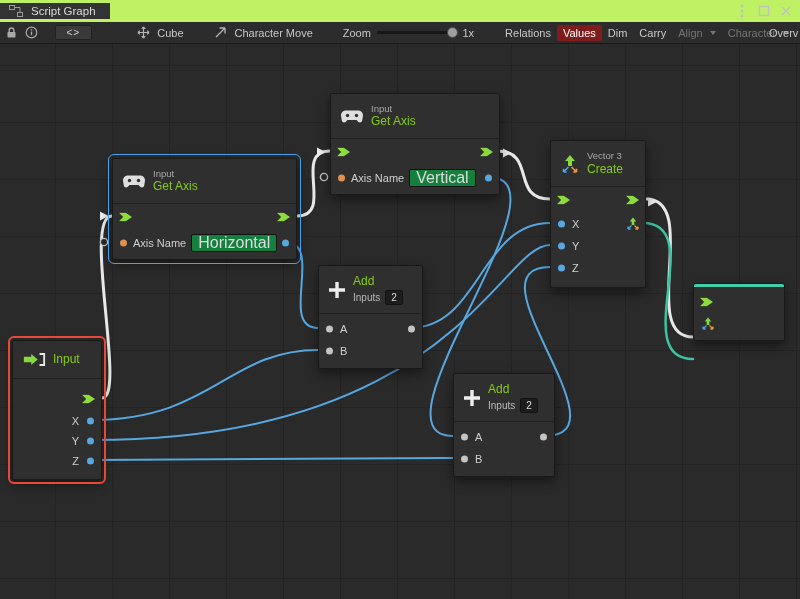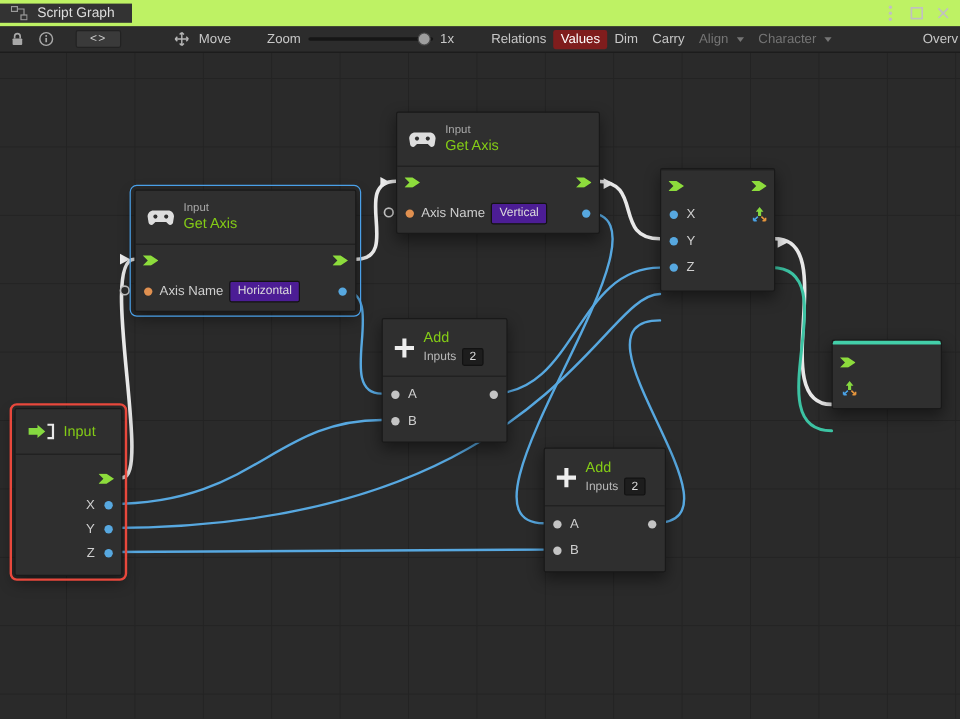--- a/index.html
+++ b/index.html
@@ -43,21 +43,21 @@
   .row{position:relative;display:flex;align-items:center}
   .dot{position:absolute;width:7px;height:7px;border-radius:50%;top:50%;transform:translateY(-50%)}
   .dot.l{left:7px}.dot.r{right:7px}
   .dot.blue{background:var(--value-blue,#57a8e0)}
   .dot.orange{background:var(--string-orange,#e09050)}
   .dot.gray{background:#c4c4c4}
   .farrow{position:absolute;width:13px;height:11px;top:50%;transform:translateY(-50%);background:var(--flow-green,#8ddc3c);
     clip-path:polygon(0 12%,52% 12%,100% 50%,52% 88%,0 88%,32% 50%)}
   .farrow.l{left:6px}.farrow.r{right:6px}
   .plabel{color:#cfcfcf}
-  .field{background:#4c1d95;border:1px solid #121212;border-radius:2px;color:#dcdcdc;padding:1px 6px;font-size:10px;line-height:14px}
+  .field{background:#15803d;border:1px solid #121212;border-radius:2px;color:#dcdcdc;padding:1px 6px;font-size:16px;line-height:14px}
   .mini-field{background:#1d1d1d;border:1px solid #121212;border-radius:2px;color:#dcdcdc;padding:0 5px;font-size:10px;line-height:13px}
   .mini-vec{position:absolute;right:5px;top:50%;transform:translateY(-50%);width:14px;height:14px}
 
   .getaxis{padding-bottom:3px}
   .getaxis .node-header{height:44px}
   .getaxis .flow-row{height:26px}
   .getaxis .value-row{height:26px;padding-left:20px}
   .getaxis .field{margin-left:5px}
 
   .addnode .node-header{height:47px}
@@ -131,21 +131,29 @@
       </svg>
   </span>
   <span class="codebox" style="margin-left:16px">&lt;&gt;</span>
 
   <span class="tbtn" style="margin-left:36px">
     <span class="ticon">
       <svg width="13" height="13" viewBox="0 0 13 13" stroke="#b5b5b5" fill="none" stroke-width="1.2">
           <path d="M6.5 1 V12 M1 6.5 H12 M6.5 1 L4.7 2.8 M6.5 1 L8.3 2.8 M1 6.5 L2.8 4.7 M1 6.5 L2.8 8.3 M12 6.5 L10.2 4.7 M12 6.5 L10.2 8.3 M6.5 12 L4.7 10.2 M6.5 12 L8.3 10.2"></path>
         </svg>
     </span>
-    <span>Move</span>
+    <span>Cube</span>
+  </span>
+  <span class="tbtn" style="margin-left:16px">
+    <span class="ticon">
+      <svg width="13" height="13" viewBox="0 0 13 13" stroke="#b5b5b5" fill="none" stroke-width="1.3">
+          <path d="M2 11 L11 2 M11 2 H5.5 M11 2 V7.5"></path>
+        </svg>
+    </span>
+    <span>Character Move</span>
   </span>
 
   <span style="margin-left:24px">Zoom</span>
   <span class="slider">
     <span class="knob"></span>
   </span>
   <span>1x</span>
 
   <span class="tbtn" style="margin-left:25px">Relations</span>
   <span class="tbtn active">Values</span>
@@ -290,20 +298,33 @@
       <span class="dot gray r"></span>
     </div>
     <div class="row">
       <span class="dot gray l"></span>
       <span class="plabel">B</span>
     </div>
   </div>
 </div>
 
 <div class="node v3" style="left:550px;top:140px;width:96px">
+  <div class="node-header">
+    <span>
+      <svg width="20" height="20" viewBox="0 0 20 20">
+          <path d="M10 1 L15 7 H12 V12 H8 V7 H5 Z" fill="#86d940"></path>
+          <path d="M8.5 13 L3.5 18 M3.5 18 V14.8 M3.5 18 H6.7" stroke="#4aa3e8" stroke-width="1.7" fill="none"></path>
+          <path d="M11.5 13 L16.5 18 M16.5 18 V14.8 M16.5 18 H13.3" stroke="#e8963c" stroke-width="1.7" fill="none"></path>
+        </svg>
+    </span>
+    <span>
+        <span class="cat" style="display:block">Vector 3</span>
+    <span class="ttl" style="display:block">Create</span>
+      </span>
+  </div>
   <div class="ndiv"></div>
   <div class="row flow-row">
     <span class="farrow l"></span>
     <span class="farrow r"></span>
   </div>
   <div class="row prow">
     <span class="dot blue l"></span>
     <span class="plabel">X</span>
     <span class="mini-vec">
       <svg width="14" height="14" viewBox="0 0 14 14">

